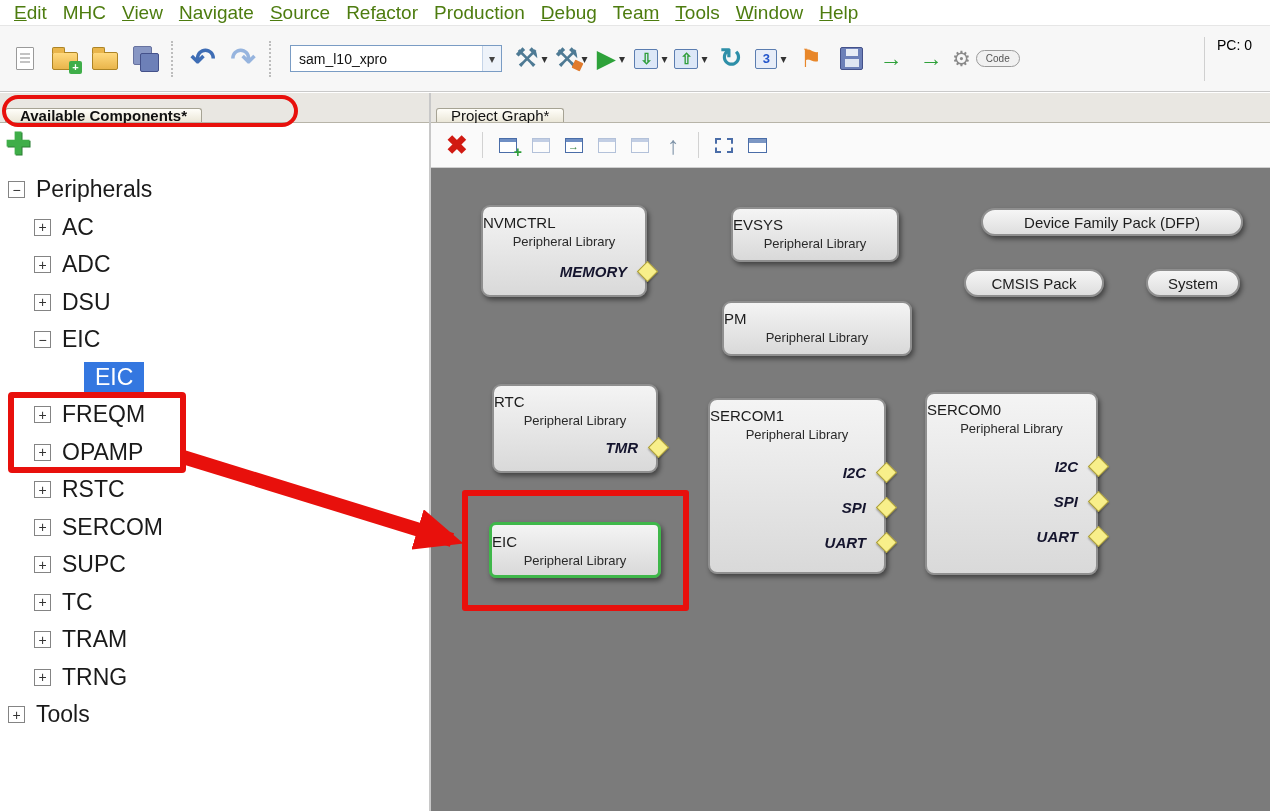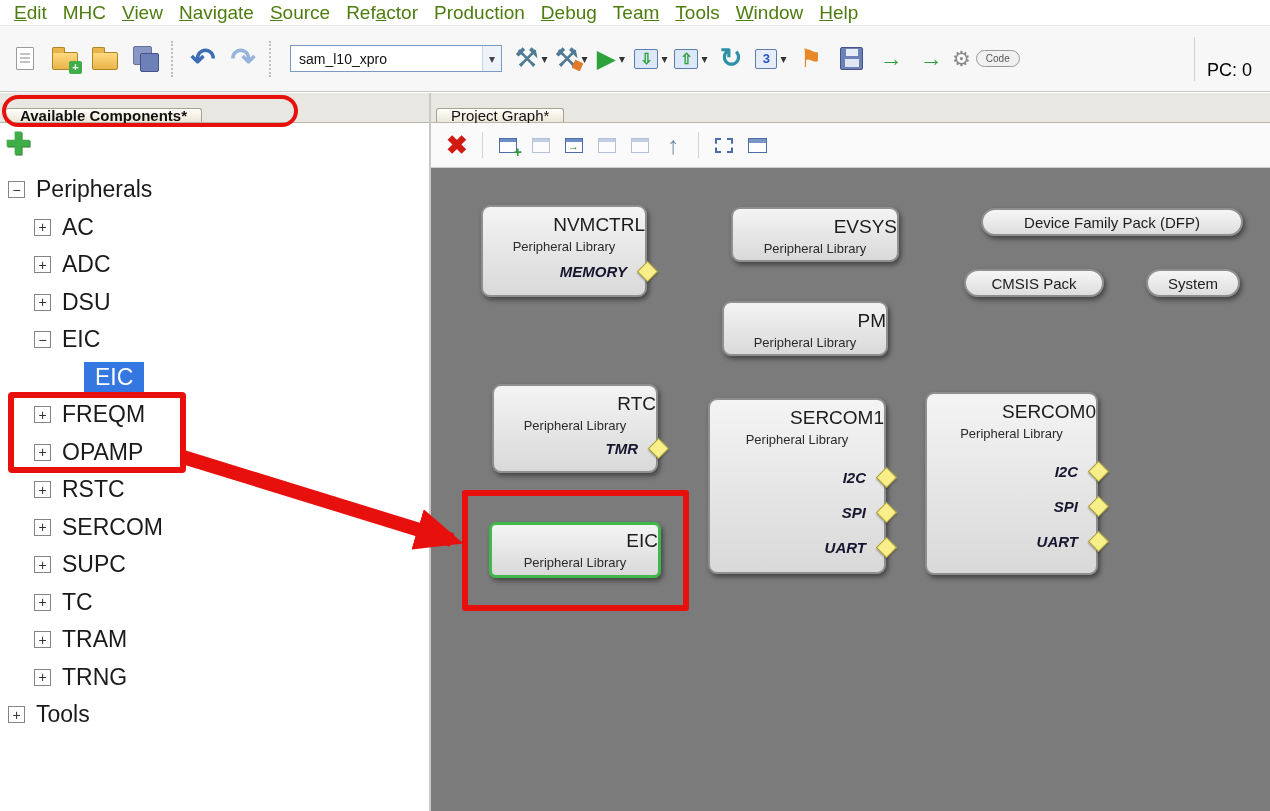--- a/index.html
+++ b/index.html
@@ -38,21 +38,21 @@
   .ico-saveall::after{left:7px;top:7px}
   .ico-floppy{width:23px;height:23px;background:#6d80b8;border:1px solid #44518a;border-radius:2px;position:relative}
   .ico-floppy::before{content:"";position:absolute;left:5px;top:1px;width:12px;height:7px;background:#e8ecf5}
   .ico-floppy::after{content:"";position:absolute;left:4px;bottom:2px;width:14px;height:8px;background:#dfe5f2}
   .ico-device{width:24px;height:20px;background:#dce7f7;border:1px solid #5b7db0;border-radius:2px;display:flex;align-items:center;justify-content:center;font-size:15px;font-weight:bold;color:#2f9e3a;line-height:1}
   .ico-chip3{width:22px;height:20px;background:#e7edf8;border:1px solid #5b7db0;border-radius:2px;display:flex;align-items:center;justify-content:center;font-size:13px;font-weight:bold;color:#2255cc}
   .combo{height:27px;width:212px;background:#fff;border:1px solid #7a9cc4;display:flex;align-items:center;padding:0 0 0 8px;font-size:14px;margin:0 8px}
   .combo-text{flex:1;color:#111}
   .combo-arrow{font-size:12px;color:#444;border-left:1px solid #c5d4e8;padding:0 6px;height:100%;display:flex;align-items:center;background:#eef3fa}
   .code-pill{border:1px solid #9a9a9a;border-radius:10px;padding:2px 9px;font-size:10px;color:#555;background:#f1f1f1;margin-left:3px}
-  .pc-field{margin-left:auto;font-size:18px;color:#000;padding:0 12px;border-left:1px solid #d0d0d0;height:44px;display:flex;align-items:flex-end;white-space:nowrap}
+  .pc-field{margin-left:auto;font-size:14px;color:#000;padding:0 12px;border-left:1px solid #d0d0d0;height:44px;display:flex;align-items:flex-start;white-space:nowrap}
 
   
   .tabstrip{position:absolute;height:30px;display:flex;align-items:flex-end;background:#e9e7e2;border-bottom:1px solid #b7b4a8;z-index:3}
   .tabstrip.left{left:0;top:93px;width:430px}
   .tabstrip.right{left:431px;top:93px;right:0}
   .tab{height:14px;margin-left:5px;padding:1px 14px;display:flex;align-items:center;font-size:15px;background:linear-gradient(#fffef9,#ebe7d8);border:1px solid #a6a394;border-bottom:none;border-radius:3px 3px 0 0;white-space:nowrap}
   .tab.bold{font-weight:bold}
 
   
   .left-panel{position:absolute;left:0;top:123px;width:430px;bottom:0;background:#fff;z-index:2}
@@ -81,34 +81,34 @@
   .win-icon.plus::after{content:"+";position:absolute;right:-6px;bottom:-8px;color:#2f9e3a;font-weight:bold;font-size:14px}
   .win-icon.arrow::after{content:"\2192";position:absolute;left:2px;top:1px;color:#2f7d35;font-size:11px;font-weight:bold}
   .win-icon.dim{opacity:.4}
   .fit-icon{width:18px;height:15px;border:2px dashed #4a6da8}
   .panel-icon{width:19px;height:15px;border:1px solid #4a6da8;position:relative;background:#fff}
   .panel-icon::before{content:"";position:absolute;left:0;top:0;right:0;height:4px;background:#7c97c4}
 
   
   .canvas{position:absolute;left:431px;top:168px;right:0;bottom:0;background:#7b7b7b;z-index:1}
   .gnode{position:absolute;background:linear-gradient(180deg,#f4f4f4,#d9d9d9);border:2px solid #8f8f8f;border-radius:9px;box-shadow:2px 3px 5px rgba(0,0,0,.45);display:flex;flex-direction:column}
-  .gnode-title{text-align:right;font-size:19px;color:#1c1c1c;margin-top:7px}
+  .gnode-title{text-align:left;font-size:15px;color:#1c1c1c;margin-top:7px}
   .gnode-sub{text-align:center;font-size:13px;color:#2a2a2a;margin-top:3px}
   .services{margin-top:auto;margin-bottom:9px}
   .sercom .services{margin-top:13px;margin-bottom:0}
   .service-row{position:relative;height:30px;display:flex;align-items:center;justify-content:flex-end;padding-right:18px;font-size:15px;font-weight:bold;font-style:italic;color:#15152e}
   .sercom .service-row{height:35px}
   .diamond{position:absolute;right:-10px;top:50%;width:15px;height:15px;margin-top:-7.5px;background:#f8ef8a;border:1.5px solid #a89a35;transform:rotate(45deg);box-shadow:1px 1px 2px rgba(0,0,0,.35)}
   .gnode.eic-node{border:3px solid #3fb74a;border-radius:7px;justify-content:center}
   .pill{position:absolute;background:linear-gradient(#f6f6f6,#dedede);border:2px solid #8f8f8f;border-radius:14px;display:flex;align-items:center;justify-content:center;font-size:15px;color:#1c1c1c;box-shadow:2px 3px 5px rgba(0,0,0,.45);white-space:nowrap}
 
   #node-nvmctrl{left:50px;top:37px;width:166px;height:92px}
   #node-evsys{left:300px;top:39px;width:168px;height:55px}
   #pill-dfp{left:550px;top:40px;width:262px;height:28px}
-  #node-pm{left:291px;top:133px;width:166px;height:55px}
+  #node-pm{left:291px;top:133px;width:190px;height:55px}
   #pill-cmsis{left:533px;top:101px;width:140px;height:28px}
   #pill-system{left:715px;top:101px;width:94px;height:28px}
   #node-rtc{left:61px;top:216px;width:166px;height:89px}
   #node-sercom1{left:277px;top:230px;width:178px;height:176px}
   #node-sercom0{left:494px;top:224px;width:173px;height:183px}
   #node-eic{left:58px;top:354px;width:172px;height:56px}
 
   
   .ann{position:absolute;border:6px solid #e8100c;z-index:60;pointer-events:none}
   .ann-tab{left:2px;top:95px;width:296px;height:32px;border-width:4px;border-radius:16px}

